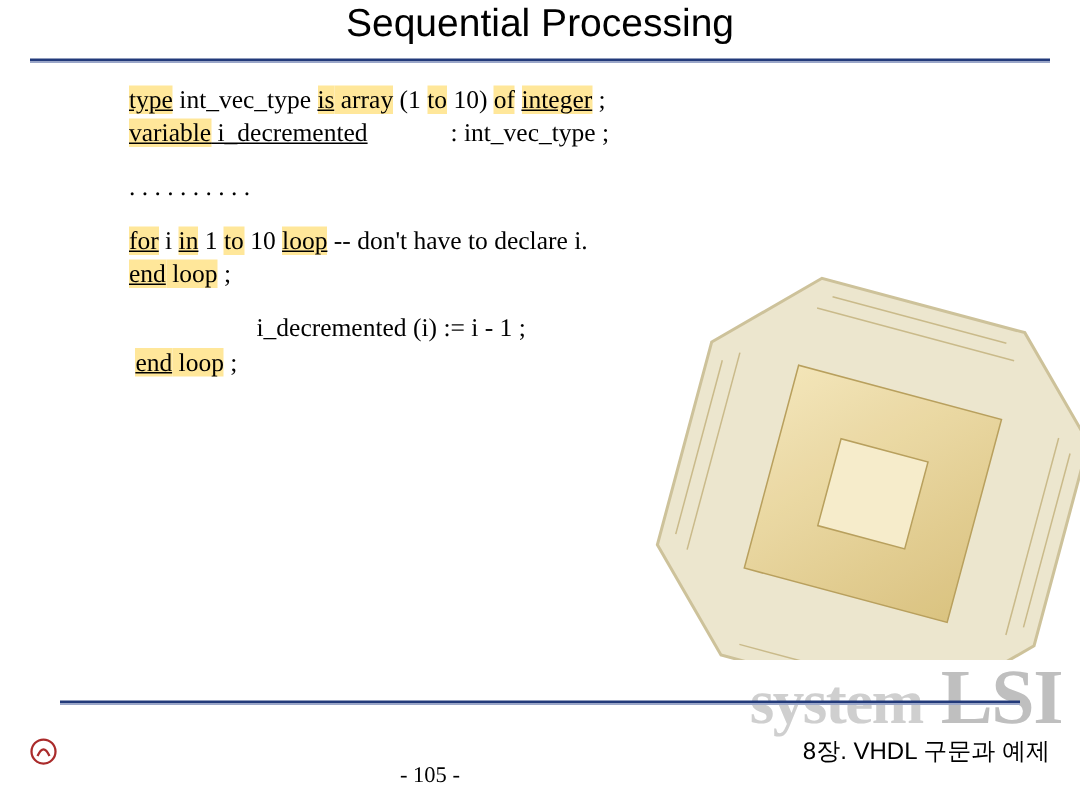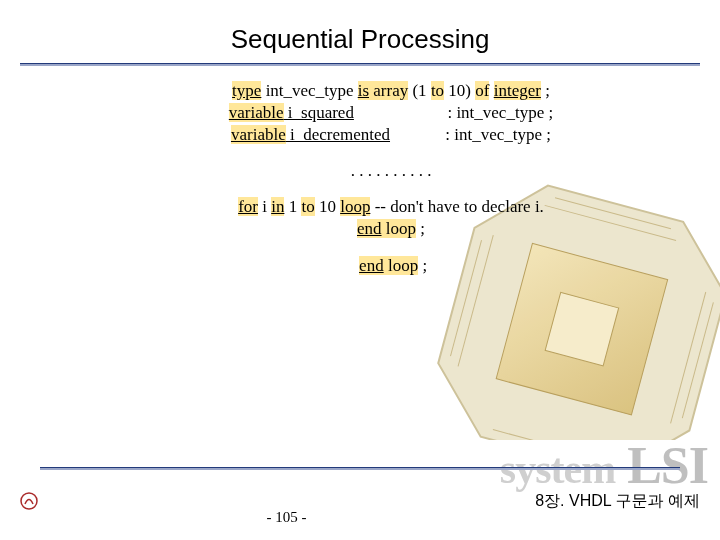--- a/index.html
+++ b/index.html
@@ -18,21 +18,21 @@
     top: 110px;
     width: 300px;
     height: 330px;
     z-index: 0;
     opacity: 0.95;
   }
   .title {
     font-family: Arial, sans-serif;
     font-size: 26px;
     text-align: center;
-    padding-top: 24px;
+    padding-top: 0;
     position: relative;
     z-index: 2;
   }
   .rule {
     margin: 8px 20px 0 20px;
     height: 3px;
     background: linear-gradient(to bottom, #223a7a 0%, #223a7a 50%, #9aa6c8 50%, #9aa6c8 100%);
     position: relative;
     z-index: 2;
   }
@@ -50,21 +50,20 @@
   .heading {
     font-size: 20px;
     font-style: italic;
     font-weight: bold;
   }
   .heading .stmt { font-style: normal; font-weight: bold; }
   .codearea {
     margin: 14px 0 0 62px;
     font-size: 17px;
     line-height: 1.3;
-    text-align: center;
   }
   .codeblock { margin-bottom: 14px; }
   .kw {
     background: #ffe79a;
   }
   .ul { text-decoration: underline; }
   .footer {
     position: absolute;
     bottom: 14px;
     left: 20px;
@@ -137,39 +136,37 @@
 
 <div class="section">
 
   <div class="codearea">
 
     <div class="codeblock">
       <div>
         <span class="kw ul">type</span><span> int_vec_type </span><span class="kw ul">is</span><span class="kw"> array</span><span> (1 </span><span class="kw">to</span><span> 10) </span><span class="kw">of</span><span>  </span><span class="kw ul">integer</span><span> ;</span>
       </div>
       <div>
-        <span class="kw ul">variable</span><span class="ul"> i_squared</span><span style="white-space:pre">                      : int_vec_type ;</span>
-      </div>
-      <div>
         <span class="kw ul">variable</span><span class="ul"> i_decremented</span><span style="white-space:pre">             : int_vec_type ;</span>
       </div>
     </div>
 
     <div class="codeblock">. . . . . . . . . .</div>
 
     <div class="codeblock">
       <div>
         <span class="kw ul">for</span><span> i </span><span class="kw ul">in</span><span> 1 </span><span class="kw">to</span><span> 10 </span><span class="kw ul">loop</span><span>  -- don't have to declare i.</span>
       </div>
       <div>
         <span class="kw ul">end</span><span class="kw"> loop</span><span> ;</span>
       </div>
     </div>
 
     <div class="codeblock">
+      <div style="white-space:pre">                    i_decremented (i) := i - 1 ;</div>
       <div>
         <span style="white-space:pre"> </span><span class="kw ul">end</span><span class="kw"> loop</span><span> ;</span>
       </div>
     </div>
 
   </div>
 </div>
 
 <div class="footer">
   <div class="rule bottom"></div>

